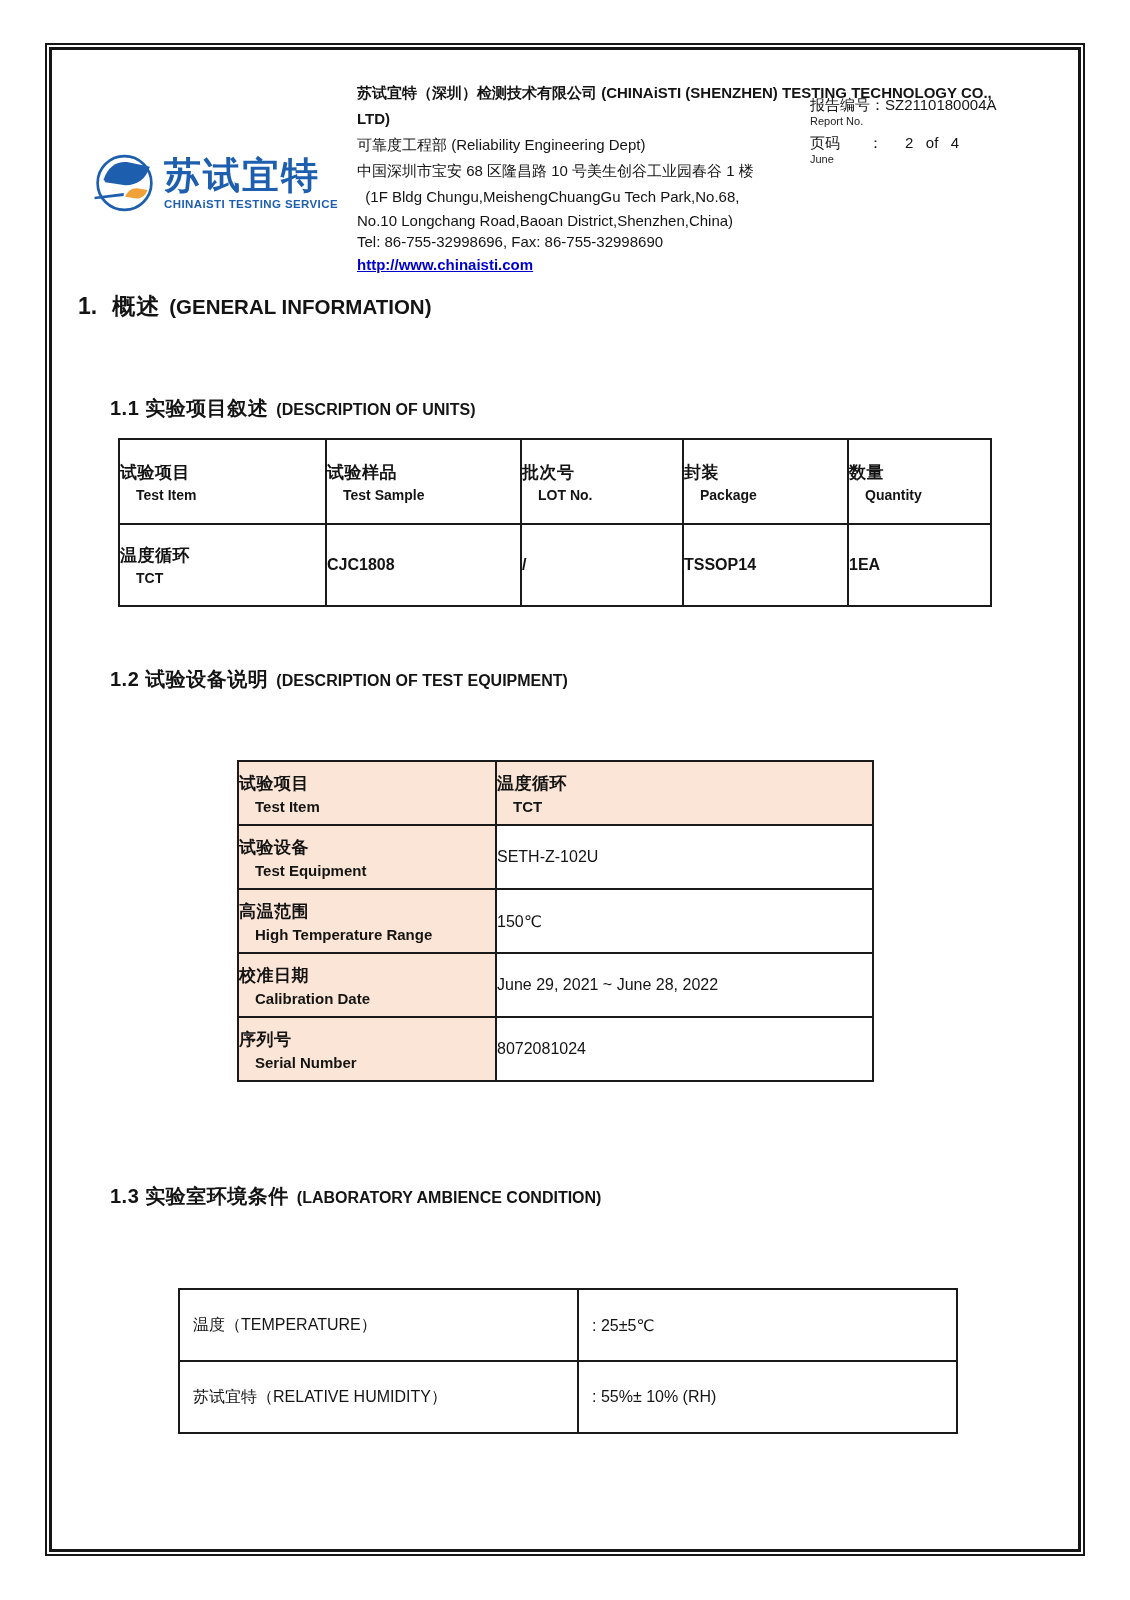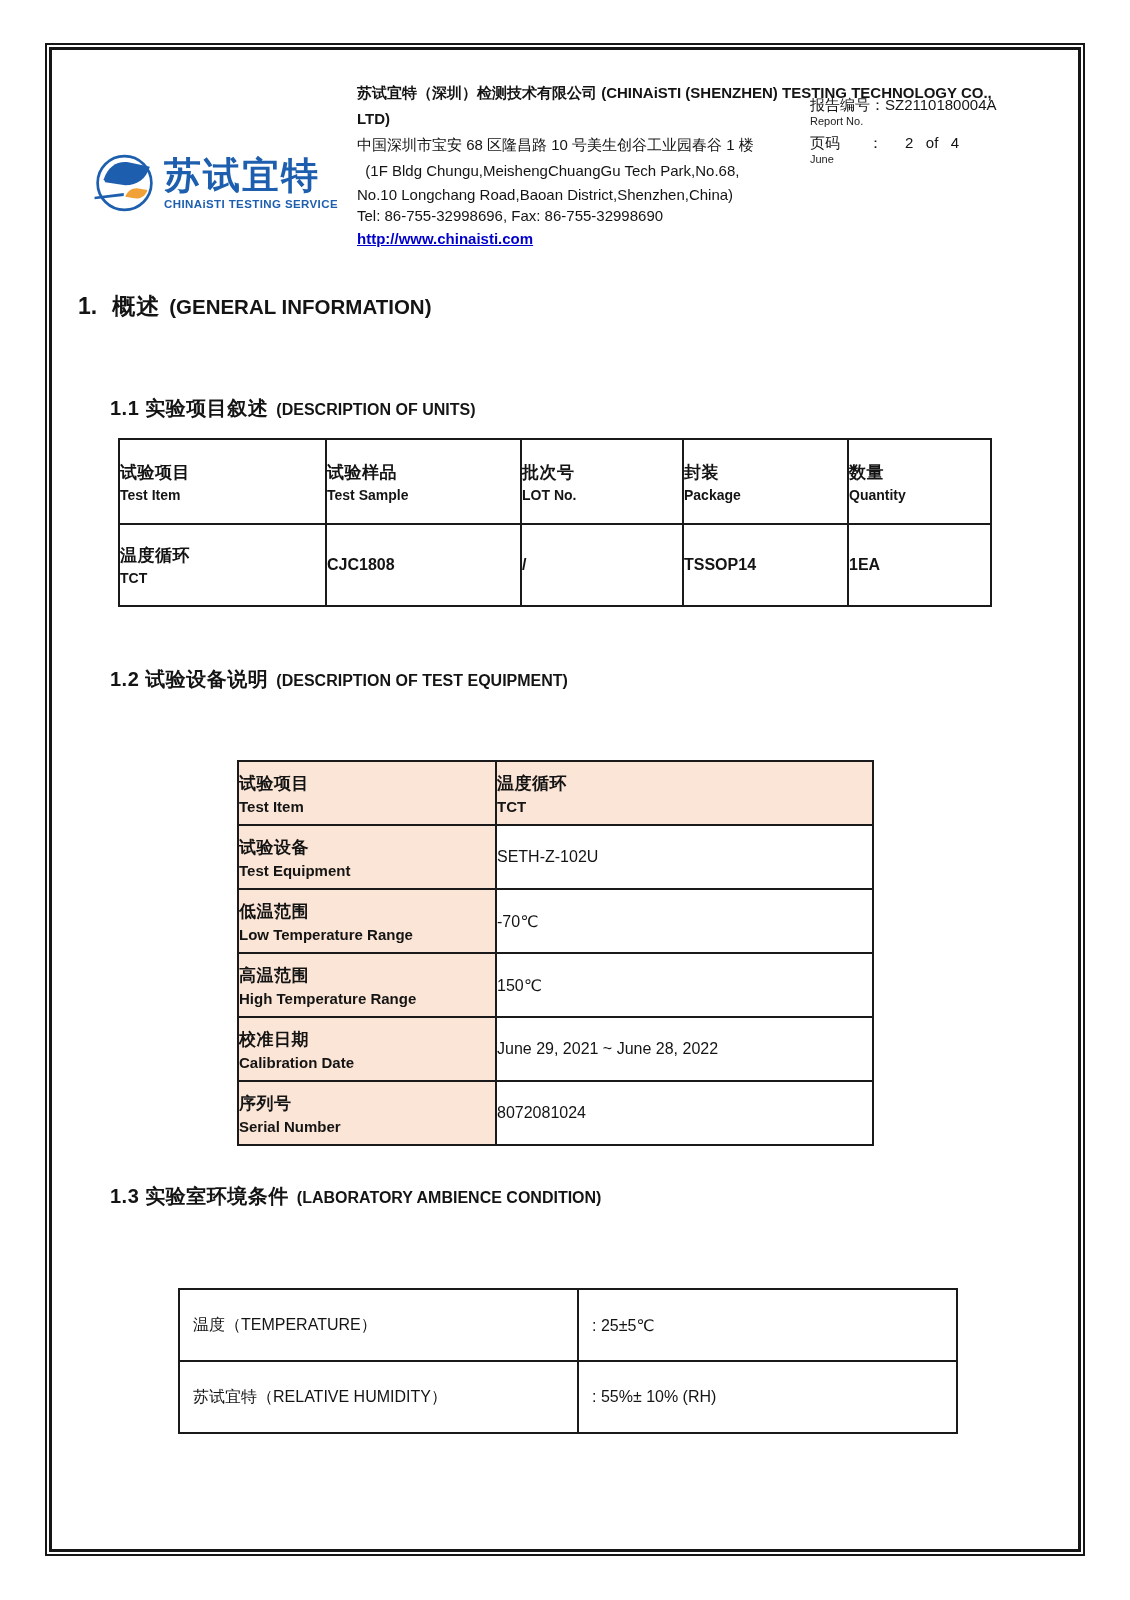--- a/index.html
+++ b/index.html
@@ -36,21 +36,21 @@
   .h1-en  { font-size:20.5px; margin-left:9px; }
 
   .h2-row { position:absolute; display:flex; align-items:baseline; font-weight:700; }
   .h2-numcn { font-size:20px; letter-spacing:.5px; }
   .h2-en    { font-size:16px; margin-left:8px; }
 
   
   table { border-collapse:collapse; table-layout:fixed; position:absolute; }
   td { border:2px solid #1a1a1a; vertical-align:middle; background:#fff; }
   .cn  { font-size:17px; font-weight:700; letter-spacing:.5px; }
-  .en  { font-size:14px; font-weight:700; margin-top:3px; }
+  .en  { font-size:14px; font-weight:700; margin-top:3px;padding-left:16px; }
   .val-b { font-size:16px; font-weight:700; }
   .val-r { font-size:16px; font-weight:400; }
 
   #units-table { left:118px; top:438px; width:872px; }
   #units-table tr:first-child td { height:85px; }
   #units-table tr:last-child td  { height:82px; }
 
   #equip-table { left:237px; top:760px; width:635px; }
   #equip-table td { height:64px; }
   #equip-table .en { font-size:15px; }
@@ -75,20 +75,21 @@
   </svg>
   <div class="logo-text">
     <div class="logo-cn">苏试宜特</div>
     <div class="logo-en">CHINAiSTI TESTING SERVICE</div>
   </div>
 </div>
 
 <div class="hdr-text">
   <div class="hb">苏试宜特（深圳）检测技术有限公司 (CHINAiSTI (SHENZHEN) TESTING TECHNOLOGY CO.,</div>
   <div class="hb">LTD)</div>
+  <div>可靠度工程部 (Reliability Engineering Dept)</div>
   <div>中国深圳市宝安 68 区隆昌路 10 号美生创谷工业园春谷 1 楼</div>
   <div>  (1F Bldg Chungu,MeishengChuangGu Tech Park,No.68,</div>
   <div class="tight">No.10 Longchang Road,Baoan District,Shenzhen,China)</div>
   <div class="tight">Tel: 86-755-32998696, Fax: 86-755-32998690</div>
   <div><a class="hdr-url" href="#">http://www.chinaisti.com</a></div>
 </div>
 
 <div class="report-block">
   <div class="report-line"><span>报告编号：</span><span>SZ2110180004A</span></div>
   <div class="small-en">Report No.</div>
@@ -174,27 +175,20 @@
   </tr>
   <tr>
     <td class="peach">
           <div class="cn">试验设备</div>
           <div class="en">Test Equipment</div>
         </td>
     <td class="val-r">SETH-Z-102U</td>
   </tr>
   <tr>
     <td class="peach">
-          <div class="cn">低温范围</div>
-          <div class="en">Low Temperature Range</div>
-        </td>
-    <td class="val-r">-70℃</td>
-  </tr>
-  <tr>
-    <td class="peach">
           <div class="cn">高温范围</div>
           <div class="en">High Temperature Range</div>
         </td>
     <td class="val-r">150℃</td>
   </tr>
   <tr>
     <td class="peach">
           <div class="cn">校准日期</div>
           <div class="en">Calibration Date</div>
         </td>

